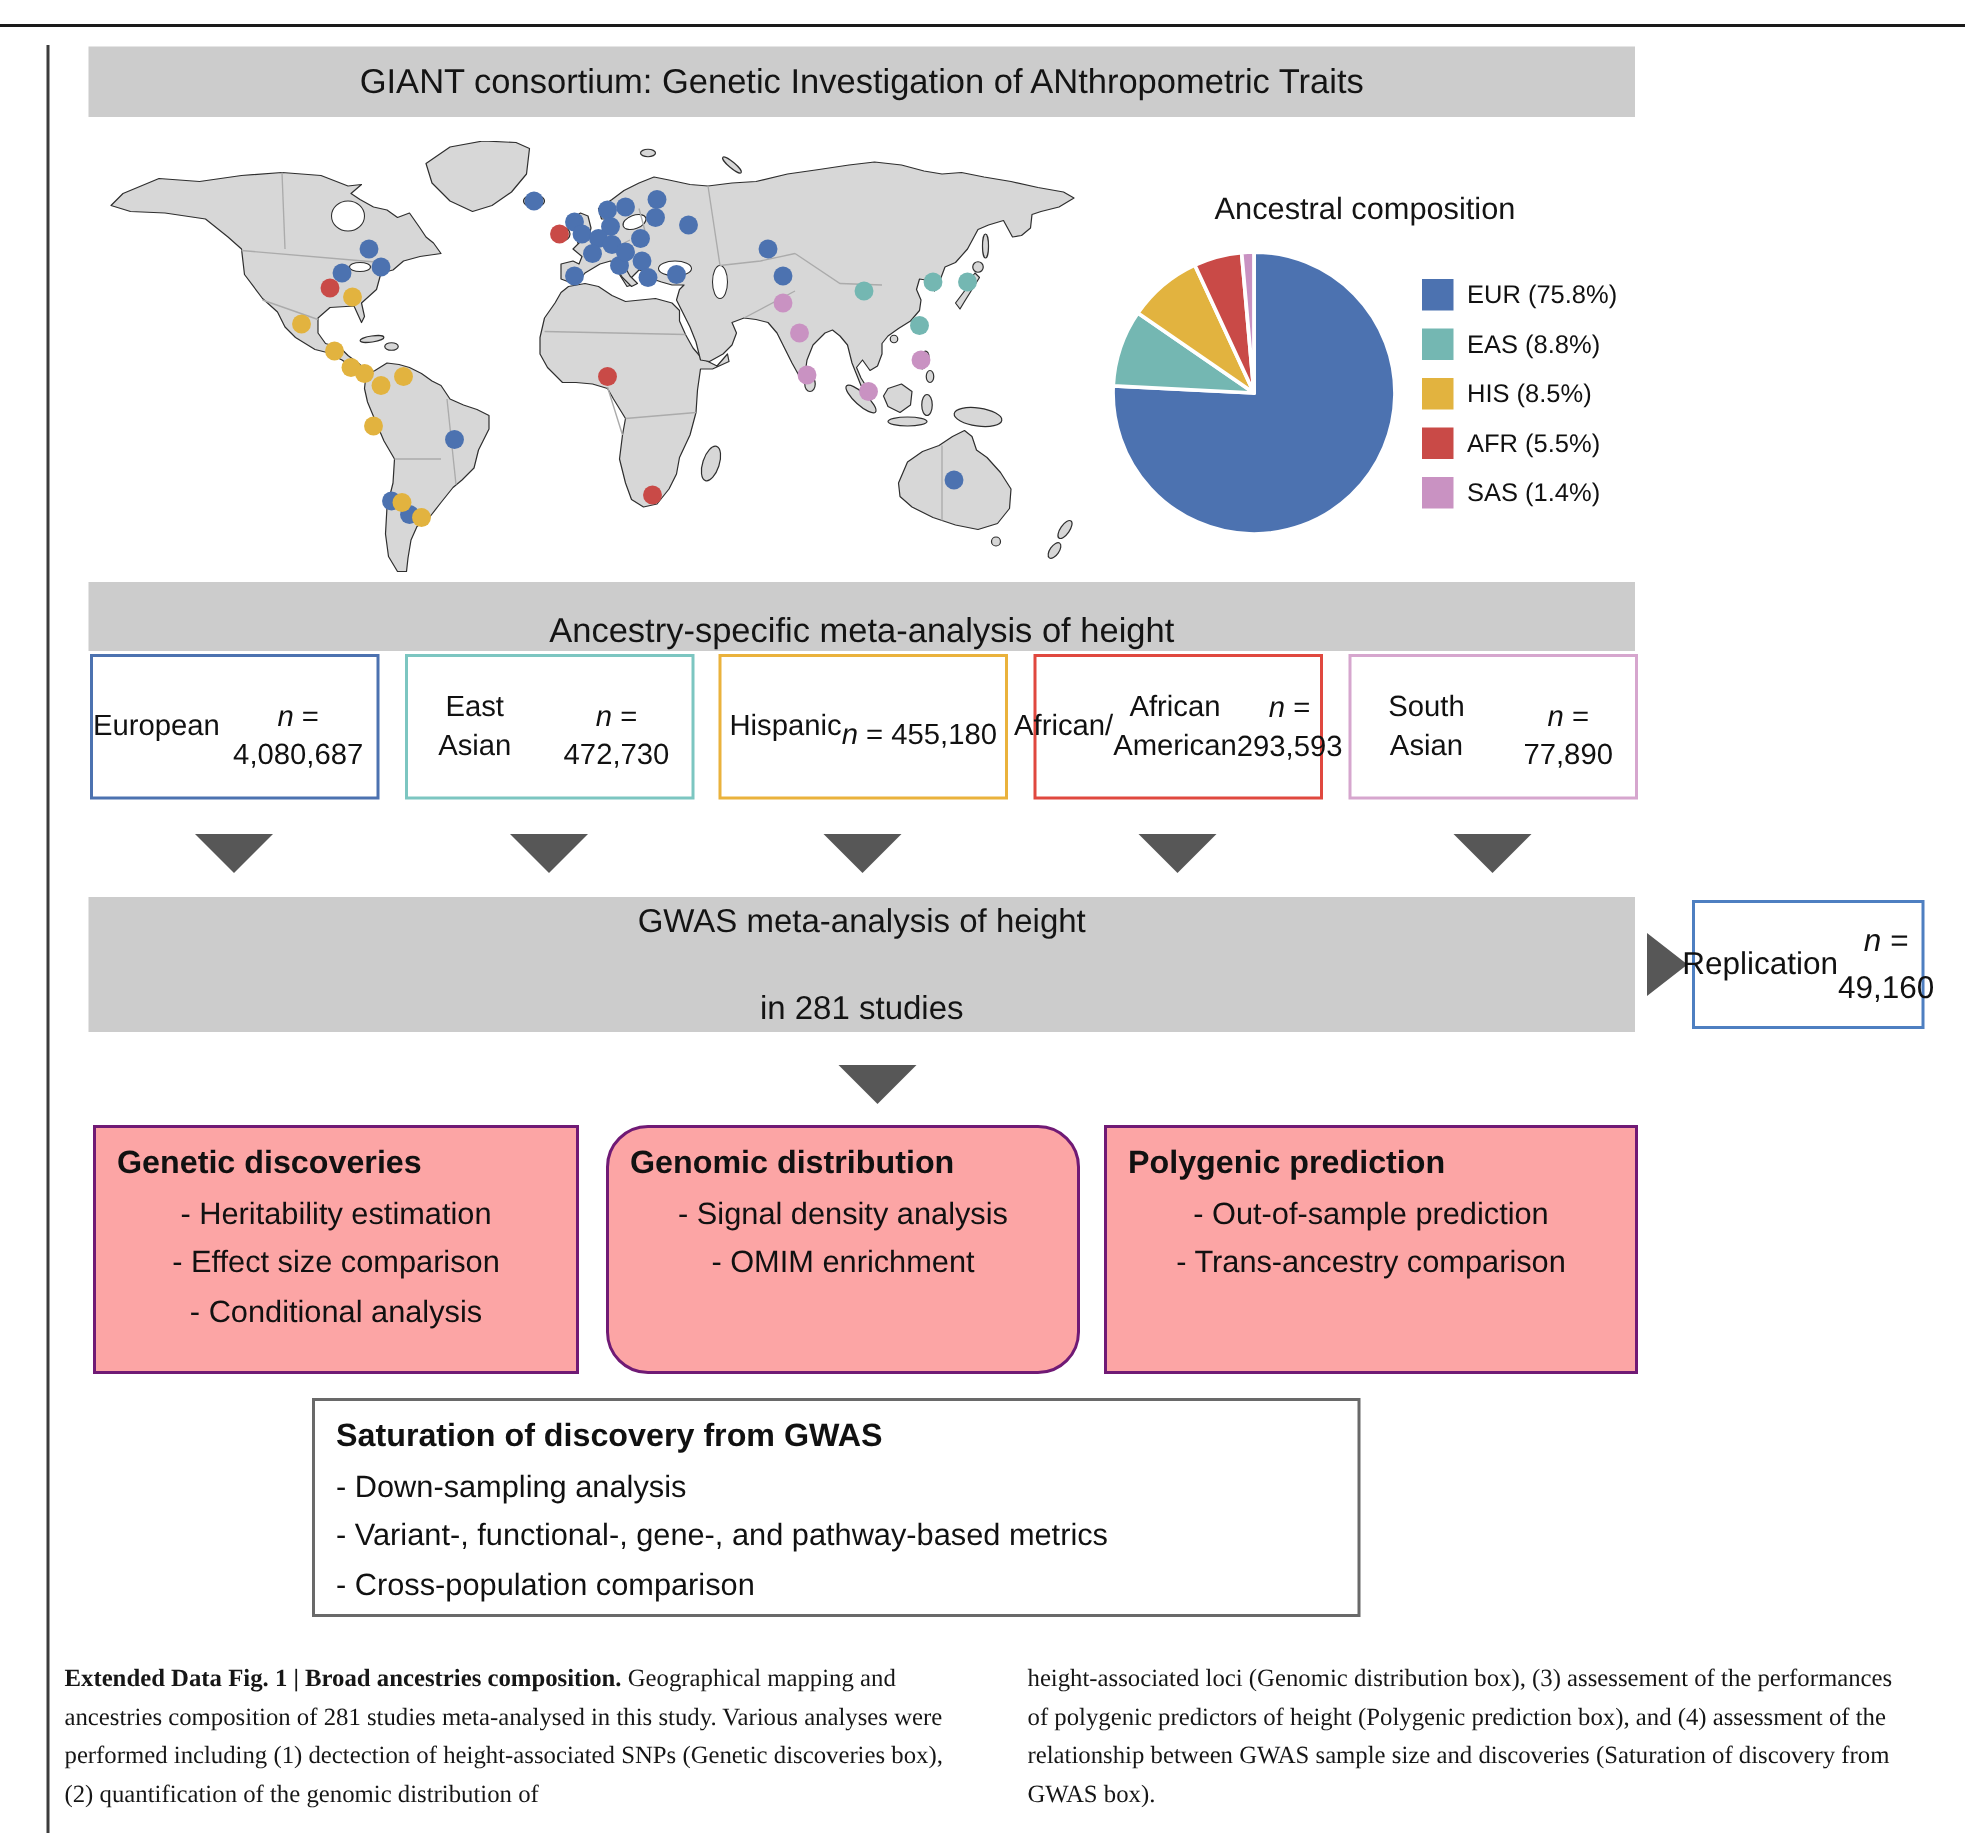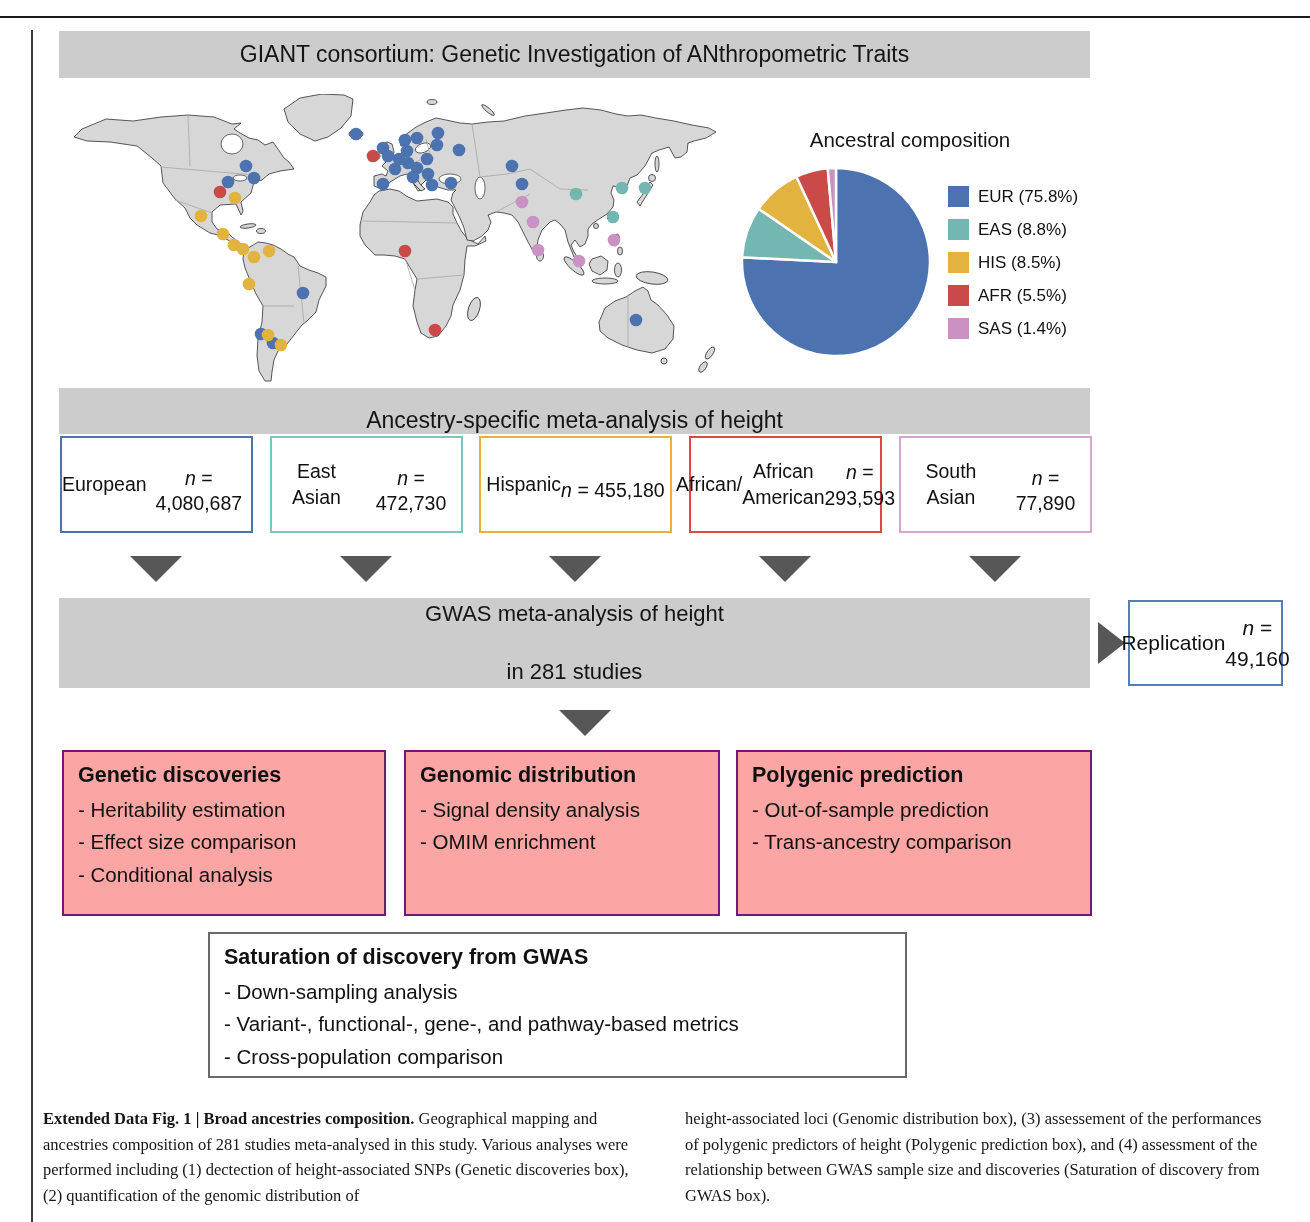--- a/index.html
+++ b/index.html
@@ -41,21 +41,21 @@
   .replication-box{
     left:1128px;top:600px;width:151px;height:82px;border:2px solid #4e7fc1;background:#fff;
     display:flex;flex-direction:row;align-items:center;justify-content:center;
     font-size:21px;line-height:1.5;text-align:center;
   }
   .analysis-box{
     top:750px;height:140px;border:2px solid #701a75;background:#fca5a5;padding:11px 14px;
     font-size:20.5px;
   }
   .analysis-box h3{margin:0 0 6px 0;font-size:21.5px;font-weight:bold;}
-  .analysis-box ul{list-style:none;margin:0;padding:0;line-height:1.58;}
+  .analysis-box ul{list-style:none;margin:0;padding:0;line-height:1.58;text-align:center;}
   .saturation-box{
     left:208px;top:932px;width:667px;height:120px;border:2px solid #696969;background:#fff;
     padding:11px 14px;font-size:20.5px;
   }
   .saturation-box h3{margin:0 0 6px 0;font-size:21.5px;font-weight:bold;}
   .saturation-box ul{list-style:none;margin:0;padding:0;line-height:1.58;}
   .caption{
     top:1106px;font-family:"Liberation Serif", serif;font-size:16.5px;line-height:1.56;
     color:#161616;text-align:left;
   }
@@ -281,21 +281,21 @@
 <div class="abs tri-down" style="left:559px;top:710px;"></div>
 
 <div class="abs analysis-box" style="left:62px;width:292px;">
   <h3>Genetic discoveries</h3>
   <ul>
     <li>- Heritability estimation</li>
     <li>- Effect size comparison</li>
     <li>- Conditional analysis</li>
   </ul>
 </div>
-<div class="abs analysis-box" style="left:404px;width:284px;">
+<div class="abs analysis-box" style="left:404px;width:284px;border-radius:28px;">
   <h3>Genomic distribution</h3>
   <ul>
     <li>- Signal density analysis</li>
     <li>- OMIM enrichment</li>
     <li></li>
   </ul>
 </div>
 <div class="abs analysis-box" style="left:736px;width:324px;">
   <h3>Polygenic prediction</h3>
   <ul>

